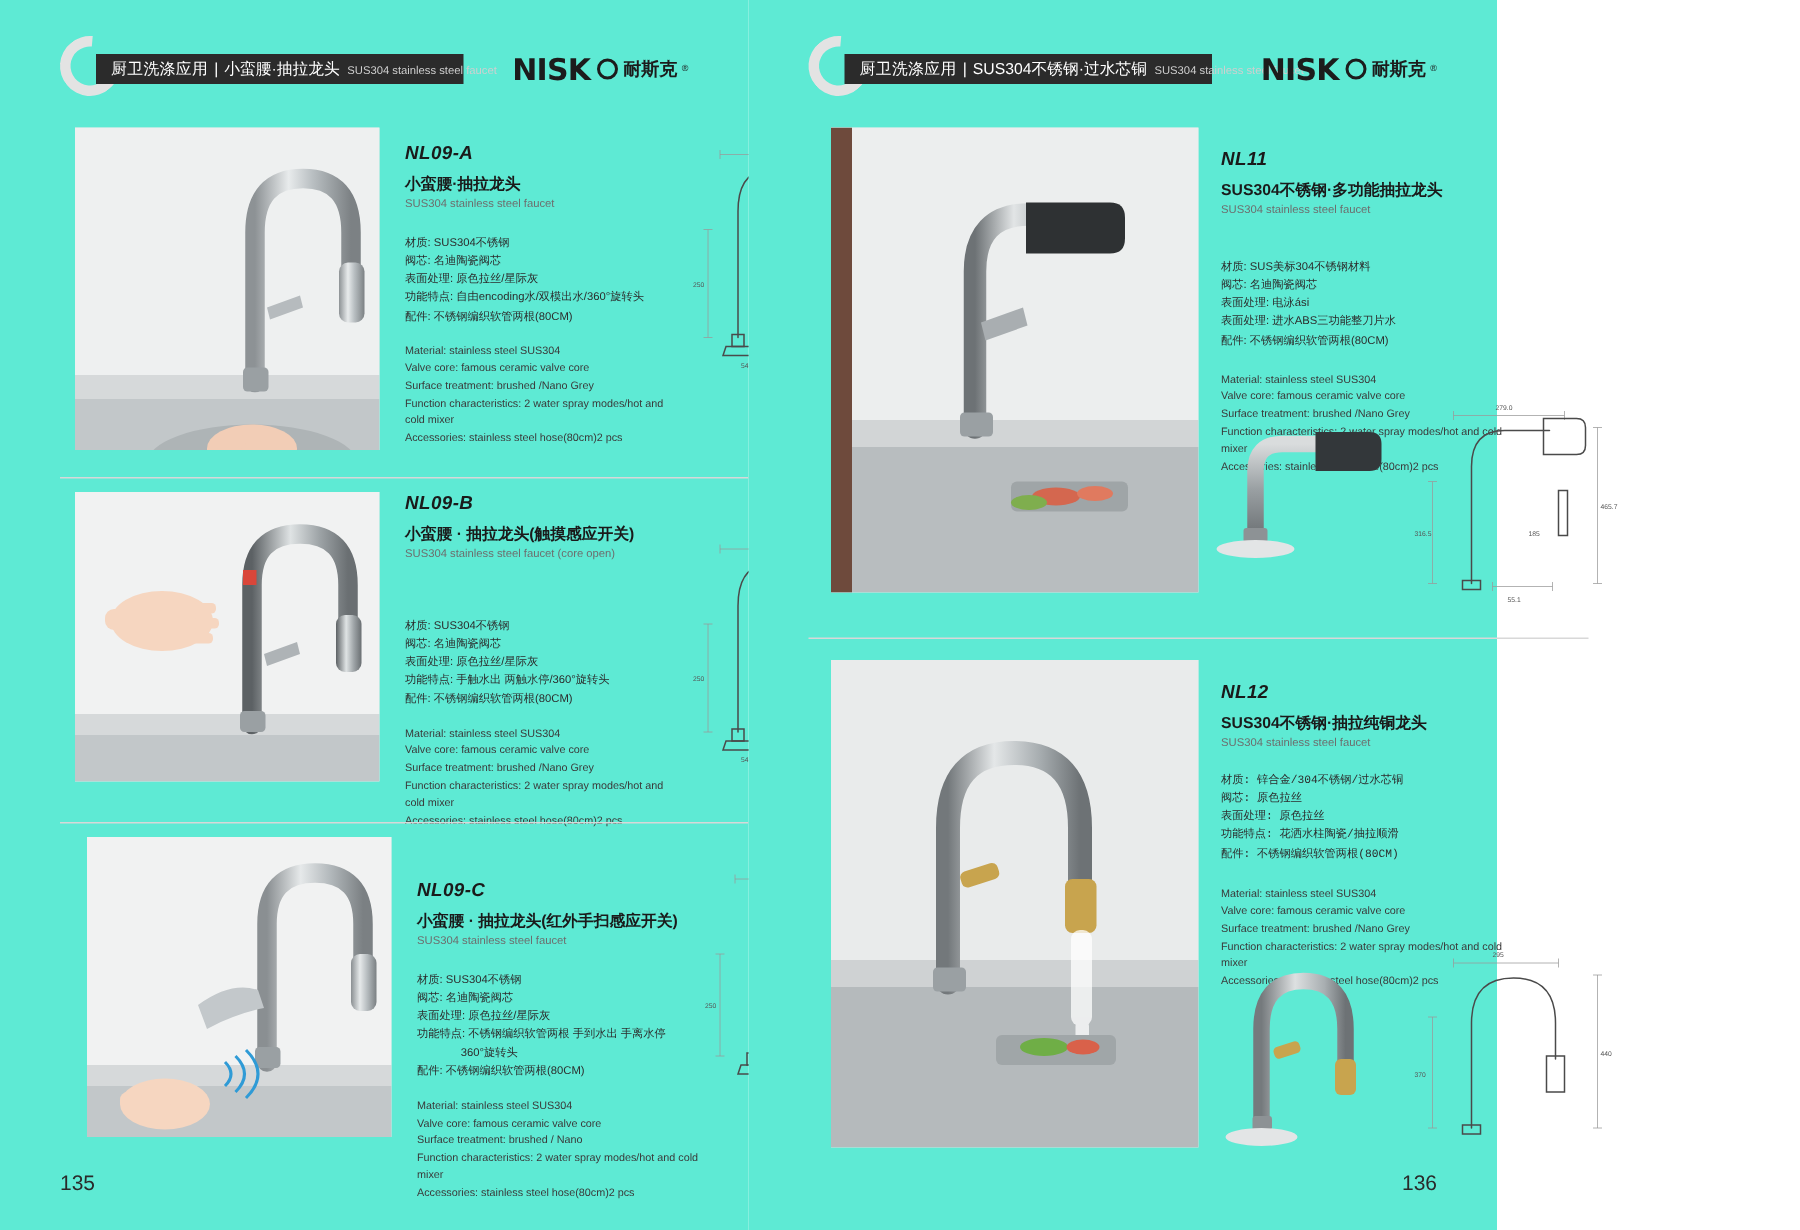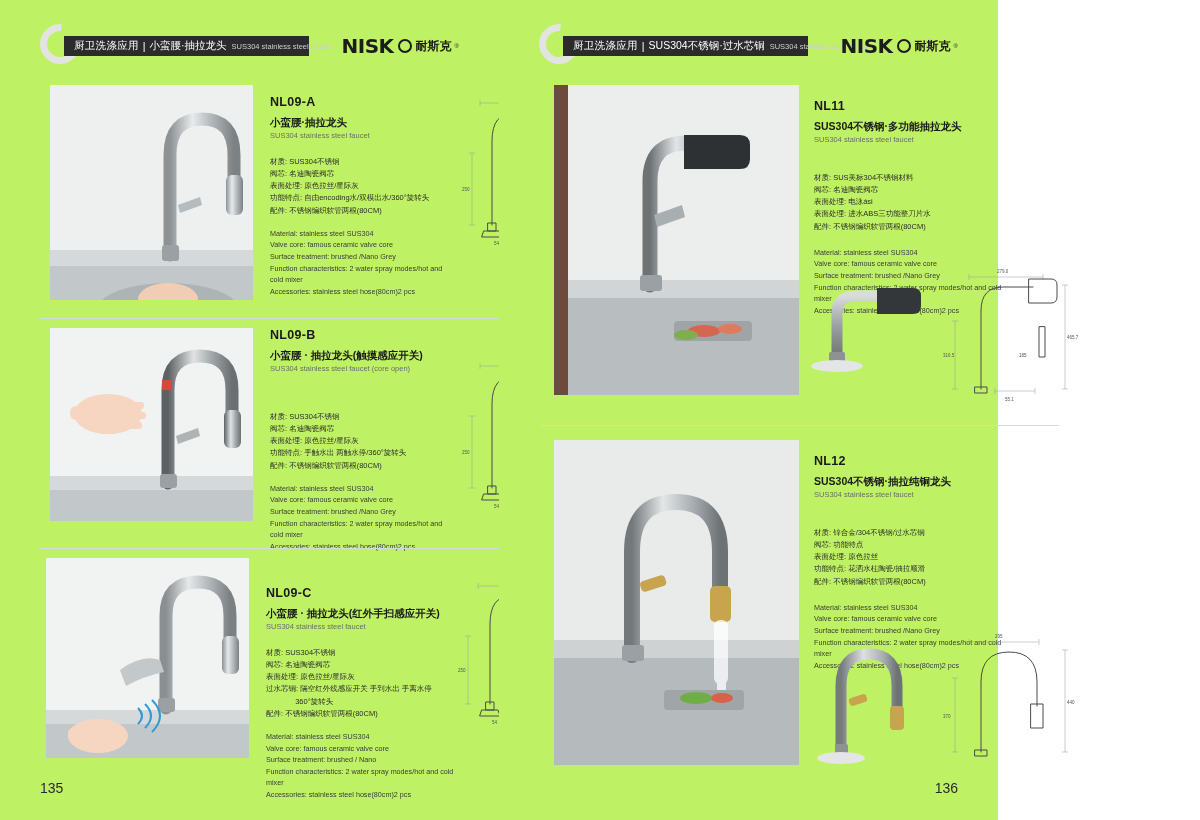--- a/index.html
+++ b/index.html
@@ -18,21 +18,21 @@
     position: relative;
     width: 1200px;
     height: 820px;
     display: flex;
   }
   .page {
     position: relative;
     width: 499px;
     height: 820px;
     box-sizing: border-box;
-    background: #bef264;
+    background: #5eead4;
   }
   .page.left { padding: 0 0 0 0; }
   .gutter {
     position: absolute;
     left: 599px;
     top: 0;
     width: 2px;
     height: 820px;
     background: linear-gradient(to right, #e9e9e9, #cfcfcf, #f3f3f3);
   }
@@ -138,20 +138,21 @@
   }
   .info {
     position: absolute;
   }
   .code {
     font-size: 12.5px;
     font-weight: bold;
     color: #1a1a1a;
     letter-spacing: .3px;
     margin-bottom: 7px;
+    font-style: italic;
   }
   .title-cn {
     font-size: 10.5px;
     font-weight: bold;
     color: #1a1a1a;
     margin-bottom: 1px;
   }
   .title-en {
     font-size: 7.5px;
     color: #6d6d6d;
@@ -381,21 +382,21 @@
           <text x="112" y="76" font-size="4.5" fill="#555" font-family="Liberation Sans, sans-serif">460</text>
           <text x="4" y="98" font-size="4.5" fill="#555" font-family="Liberation Sans, sans-serif">250</text>
           <text x="52" y="96" font-size="4.5" fill="#555" font-family="Liberation Sans, sans-serif">140</text>
           <text x="36" y="152" font-size="4.5" fill="#555" font-family="Liberation Sans, sans-serif">54</text>
         </svg>
       </div>
     </div>
 
     <div class="divider" style="left:40px; top:548px; width:520px;"></div>
 
-    <div class="product" style="left:36px; top:558px; width:520px; height:225px;">
+    <div class="product" style="left:48px; top:558px; width:520px; height:225px;">
       <div class="photo" style="left:10px; top:0; width:203px; height:200px;">
         <div class="scene">
           <div class="wall" style="height:152px; background:#f1f2f2;"></div>
           <div class="counter-top" style="top:152px; height:14px; background:#d6d9da;"></div>
           <div class="sink" style="left:0; top:166px; width:203px; height:34px; background:#c2c7c9;"></div>
           <svg width="203" height="200" style="position:absolute;left:0;top:0">
             <defs>
               <linearGradient id="steelC" x1="0" y1="0" x2="1" y2="0">
                 <stop offset="0" stop-color="#8a8f92"></stop>
                   <stop offset="0.35" stop-color="#e6e9ea"></stop>
@@ -420,21 +421,21 @@
         </div>
       </div>
       <div class="info" style="left:230px; top:28px; width:190px;">
         <div class="code">NL09-C</div>
         <div class="title-cn">小蛮腰 · 抽拉龙头(红外手扫感应开关)</div>
         <div class="title-en">SUS304 stainless steel faucet</div>
         <div class="spec-cn">
           <div>材质: SUS304不锈钢</div>
           <div>阀芯: 名迪陶瓷阀芯</div>
           <div>表面处理: 原色拉丝/星际灰</div>
-          <div>过水芯铜: 隔空红外线感应开关 手到水出 手离水停</div>
+          <div>功能特点: 不锈钢编织软管两根 手到水出 手离水停</div>
           <div>              360°旋转头</div>
           <div>配件: 不锈钢编织软管两根(80CM)</div>
         </div>
         <div class="spec-en">
           <div>Material: stainless steel SUS304</div>
           <div>Valve core: famous ceramic valve core</div>
           <div>Surface treatment: brushed / Nano</div>
           <div>Function characteristics: 2 water spray modes/hot and cold mixer</div>
           <div>Accessories: stainless steel hose(80cm)2 pcs</div>
         </div>
@@ -615,23 +616,23 @@
             <rect x="110" y="250" width="80" height="20" rx="4" fill="#a0a6a8"></rect>
             <ellipse cx="142" cy="258" rx="16" ry="6" fill="#6fae46"></ellipse>
             <ellipse cx="168" cy="258" rx="11" ry="5" fill="#d9614a"></ellipse>
           </svg>
         </div>
       </div>
       <div class="info" style="left:275px; top:14px; width:200px;">
         <div class="code">NL12</div>
         <div class="title-cn">SUS304不锈钢·抽拉纯铜龙头</div>
         <div class="title-en">SUS304 stainless steel faucet</div>
-        <div class="spec-cn" style="margin-top:28px;">
+        <div class="spec-cn" style="margin-top:16px;font-family:Liberation Mono, monospace;">
           <div>材质: 锌合金/304不锈钢/过水芯铜</div>
-          <div>阀芯: 功能特点</div>
+          <div>阀芯: 原色拉丝</div>
           <div>表面处理: 原色拉丝</div>
           <div>功能特点: 花洒水柱陶瓷/抽拉顺滑</div>
           <div>配件: 不锈钢编织软管两根(80CM)</div>
         </div>
         <div class="spec-en" style="margin-top:14px;">
           <div>Material: stainless steel SUS304</div>
           <div>Valve core: famous ceramic valve core</div>
           <div>Surface treatment: brushed /Nano Grey</div>
           <div>Function characteristics: 2 water spray modes/hot and cold mixer</div>
           <div>Accessories: stainless steel hose(80cm)2 pcs</div>

